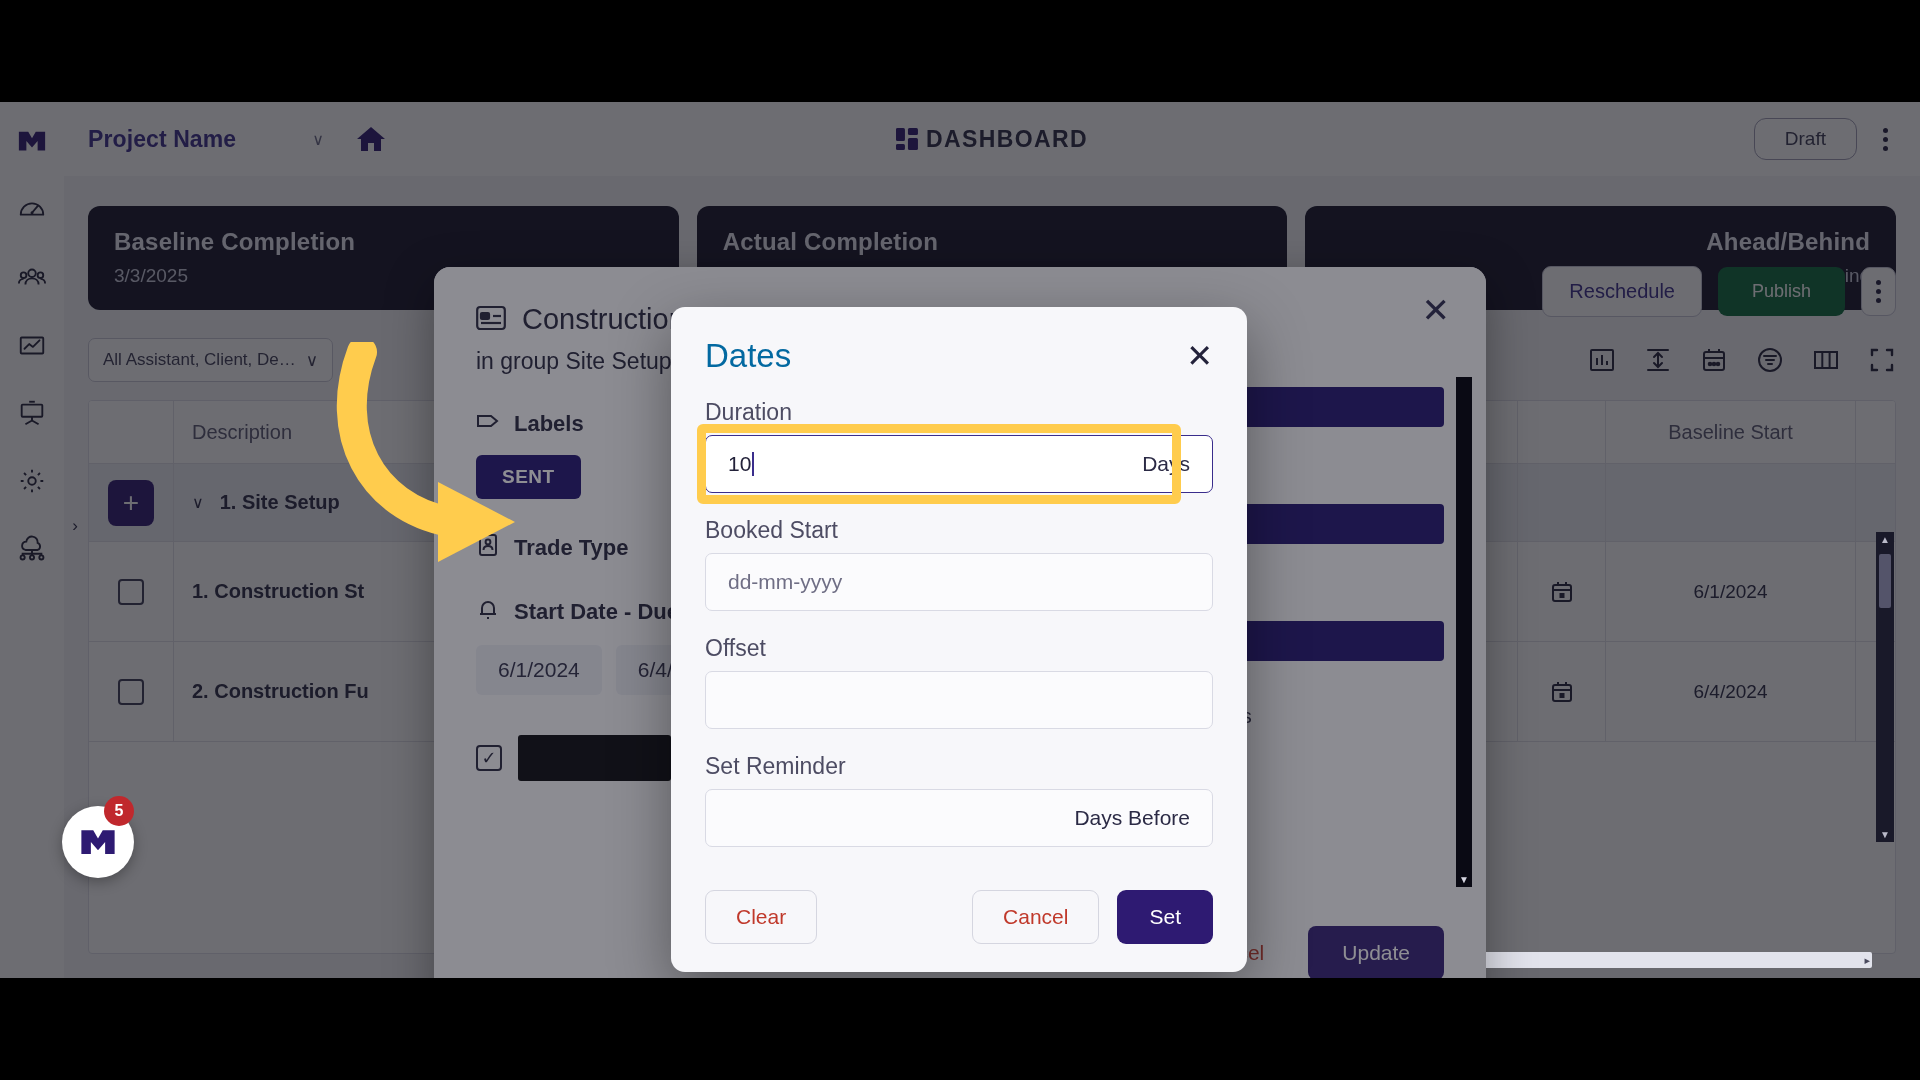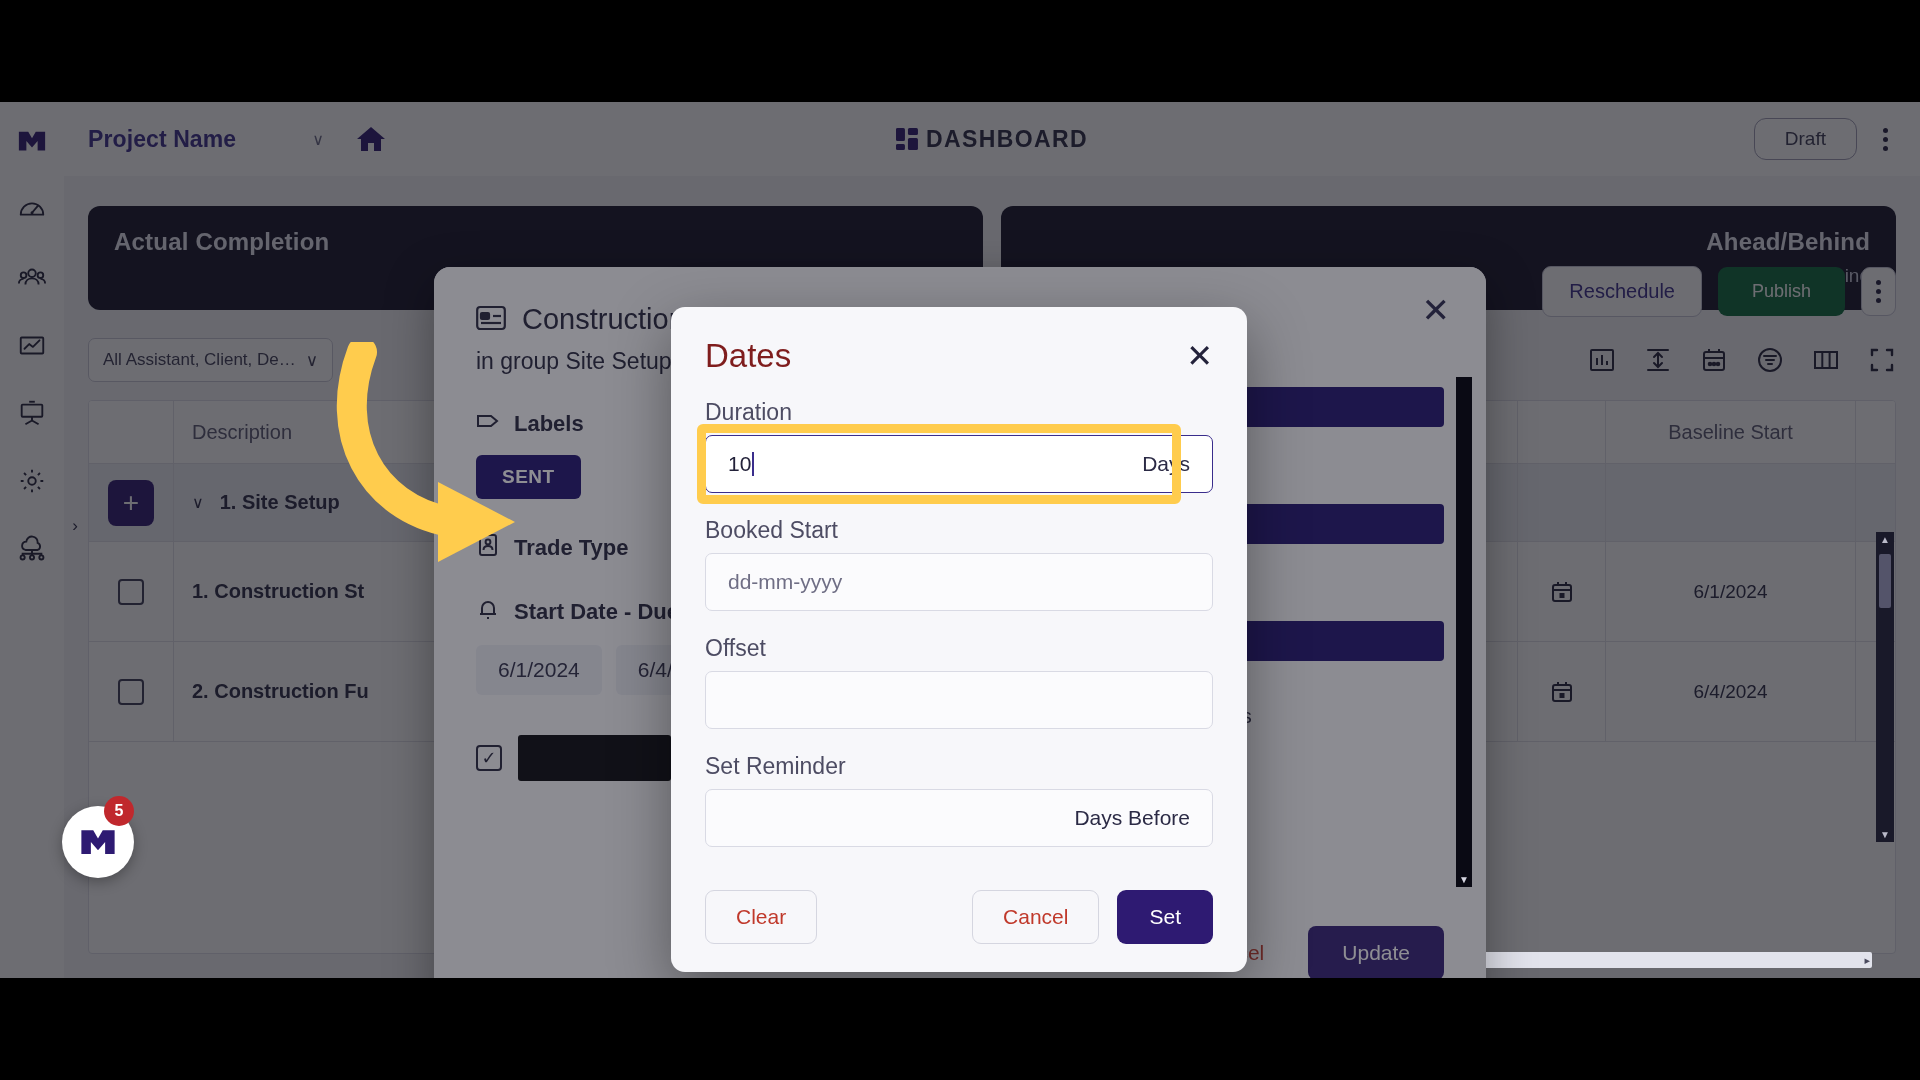--- a/index.html
+++ b/index.html
@@ -194,21 +194,21 @@
 
   
   #dates-modal {
     position: absolute; left: 671px; top: 205px;
     width: 576px; height: 665px;
     background: #f7f7fa; border-radius: 14px; z-index: 60;
     box-shadow: 0 20px 60px rgba(0,0,0,.38);
     padding: 30px 34px;
   }
   #dates-head { display: flex; align-items: center; justify-content: space-between; }
-  #dates-title { font-size: 33px; color: #7f1d1d; }
+  #dates-title { font-size: 33px; color: #0369a1; }
   #dates-close { font-size: 32px; color: #23223a; cursor: pointer; line-height: 1; }
   .fld-label { font-size: 23px; color: #4d4c63; margin-top: 24px; margin-bottom: 9px; }
   .fld {
     height: 58px; border: 1px solid #d9dae4; border-radius: 7px; background: #fbfbfd;
     display: flex; align-items: center; padding: 0 22px; font-size: 21px; color: #23223a;
   }
   .fld .ph { color: #6f6e85; }
   .fld .suffix { margin-left: auto; color: #2b2a45; font-size: 21px; }
 
   
@@ -331,20 +331,24 @@
             <i></i>
             <i></i>
             <i></i>
           </span>
       </span>
     </div>
 
     <div id="page">
 
       <div id="stats">
+        <div class="stat-card">
+          <div class="stat-title">Baseline Completion</div>
+          <div class="stat-sub">3/3/2025</div>
+        </div>
         <div class="stat-card">
           <div class="stat-title">Actual Completion</div>
           <div class="stat-sub"></div>
         </div>
         <div class="stat-card right">
           <div class="stat-title">Ahead/Behind</div>
           <div class="stat-sub">0 Days Behind</div>
         </div>
       </div>
 

